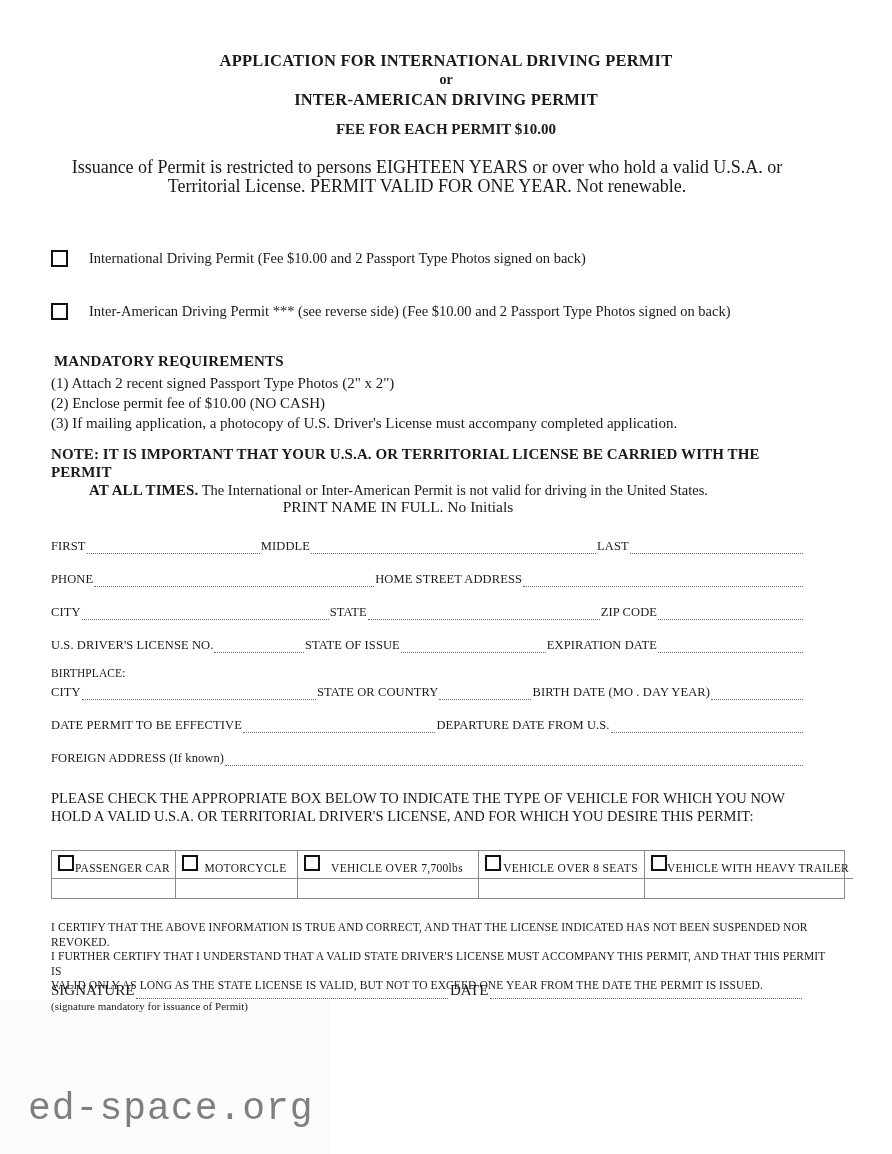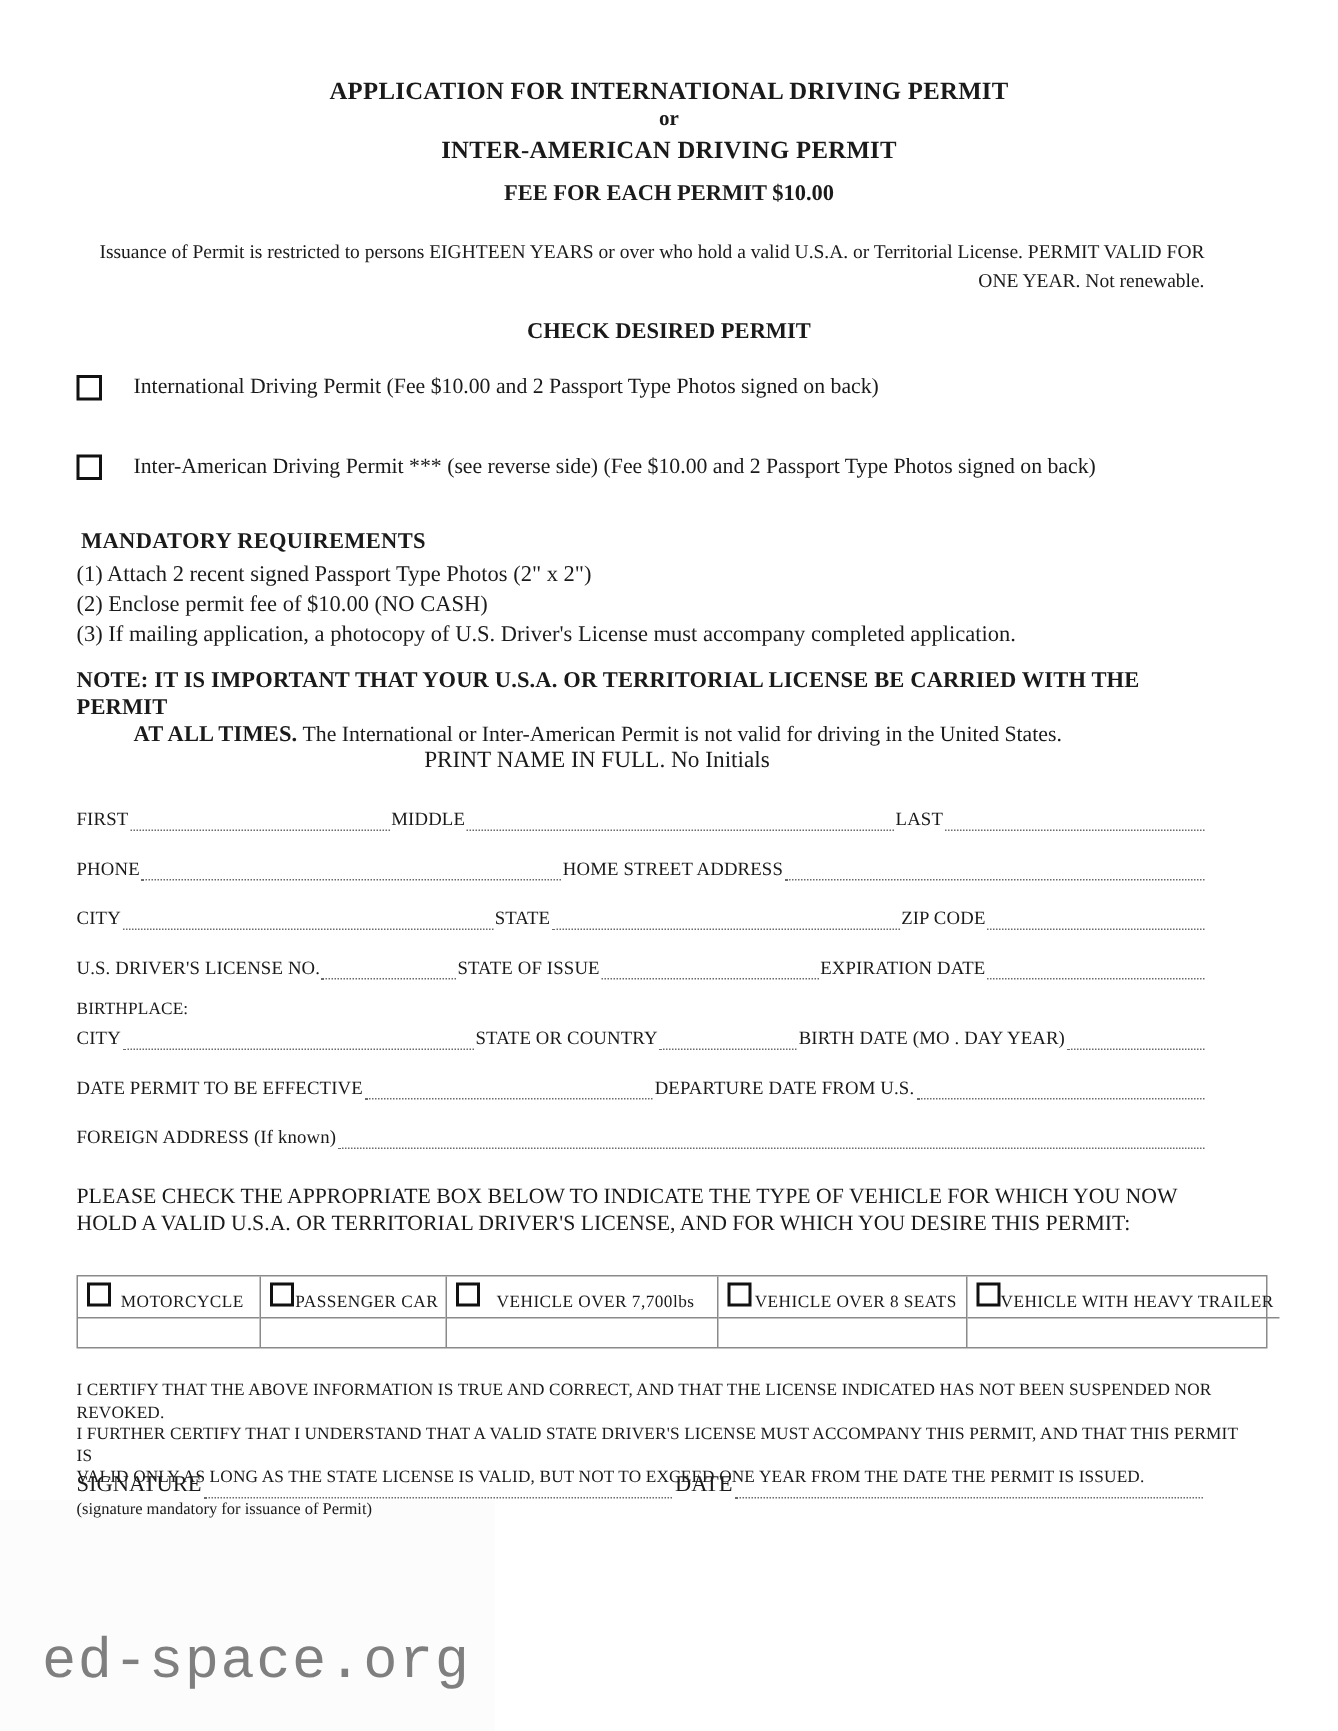--- a/index.html
+++ b/index.html
@@ -52,23 +52,23 @@
     text-align: center;
     font-weight: bold;
     font-size: 15px;
   }
 
   .issuance {
     position: absolute;
     left: 51px;
     top: 158px;
     width: 752px;
-    font-size: 13px;
+    font-size: 18px;
     line-height: 19px;
-    text-align: right;
+    text-align: center;
   }
 
   .check-desired {
     position: absolute;
     left: 0;
     top: 213px;
     width: 892px;
     text-align: center;
     font-weight: bold;
     font-size: 15px;
@@ -283,21 +283,20 @@
   <div class="title-block">
     <div class="title-main">APPLICATION FOR INTERNATIONAL DRIVING PERMIT</div>
     <div class="title-or">or</div>
     <div class="title-main">INTER-AMERICAN DRIVING PERMIT</div>
   </div>
 
   <div class="fee-line">FEE FOR EACH PERMIT $10.00</div>
 
   <div class="issuance">Issuance of Permit is restricted to persons EIGHTEEN YEARS or over who hold a valid U.S.A. or Territorial License. PERMIT VALID FOR ONE YEAR. Not renewable.</div>
 
-  <div class="check-desired">CHECK DESIRED PERMIT</div>
 
   <div class="permit-row r1">
     <span class="cbox"></span>
     <span class="permit-label">International Driving Permit (Fee $10.00 and 2 Passport Type Photos signed on back)</span>
   </div>
   <div class="permit-row r2">
     <span class="cbox"></span>
     <span class="permit-label">Inter-American Driving Permit *** (see reverse side) (Fee $10.00 and 2 Passport Type Photos signed on back)</span>
   </div>
 
@@ -379,34 +378,34 @@
     </div>
 
   </div>
 
   <div class="veh-instr">
     <div>PLEASE CHECK THE APPROPRIATE BOX BELOW TO INDICATE THE TYPE OF VEHICLE FOR WHICH YOU NOW</div>
     <div>HOLD A VALID U.S.A. OR TERRITORIAL DRIVER'S LICENSE, AND FOR WHICH YOU DESIRE THIS PERMIT:</div>
   </div>
 
   <div class="veh-table">
+    <div class="veh-cell c2">
+      <div class="veh-top">
+        <span class="veh-cbox"></span>
+        <span class="veh-label">PASSENGER CAR</span>
+      </div>
+      <div class="veh-bottom"></div>
+    </div>
     <div class="veh-cell c1">
       <div class="veh-top">
         <span class="veh-cbox"></span>
         <span class="veh-label">MOTORCYCLE</span>
       </div>
       <div class="veh-bottom"></div>
     </div>
-    <div class="veh-cell c2">
-      <div class="veh-top">
-        <span class="veh-cbox"></span>
-        <span class="veh-label">PASSENGER CAR</span>
-      </div>
-      <div class="veh-bottom"></div>
-    </div>
     <div class="veh-cell c3">
       <div class="veh-top">
         <span class="veh-cbox"></span>
         <span class="veh-label">VEHICLE OVER 7,700lbs</span>
       </div>
       <div class="veh-bottom"></div>
     </div>
     <div class="veh-cell c4">
       <div class="veh-top">
         <span class="veh-cbox"></span>

